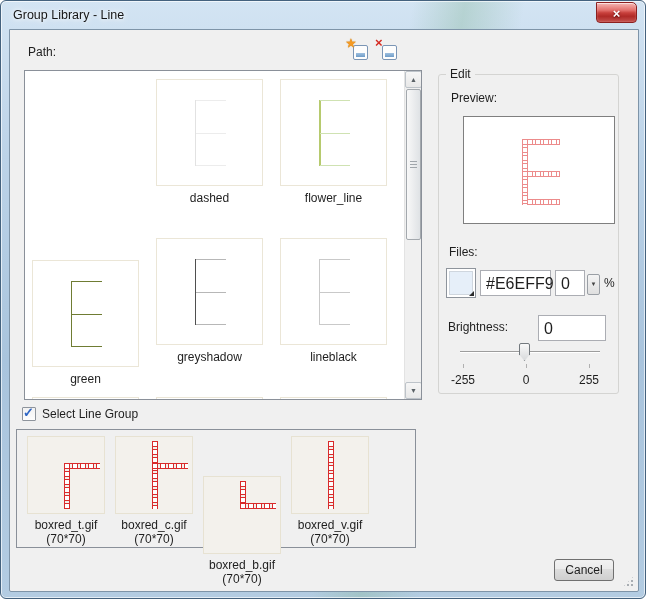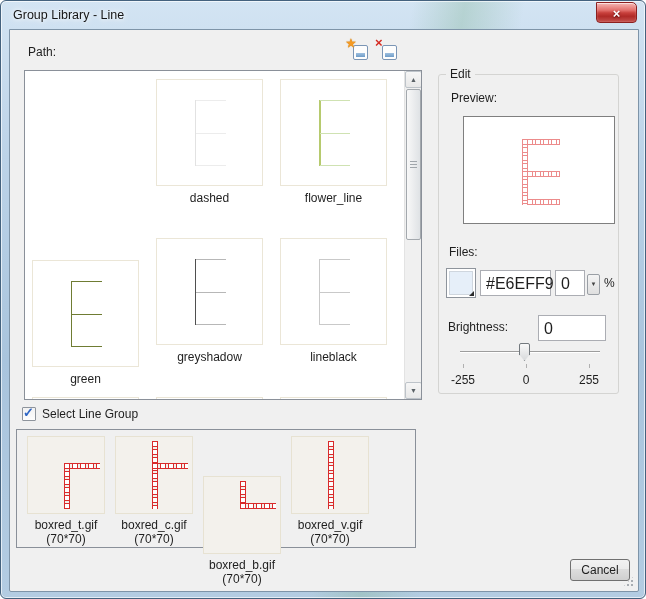--- a/index.html
+++ b/index.html
@@ -111,21 +111,21 @@
   .conn .sq-h { top:26px; left:36px; width:36px; }
   .conn.t .sq-v { top:26px; height:46px; }
   .conn.c .sq-v { top:4px;  height:68px; }
   .conn.b .sq-v { top:4px;  height:28px; }
   .conn.vv .sq-v { top:4px; height:68px; }
 
   
   .btn { position:absolute; top:529px; height:22px; border-radius:3px; text-align:center; font-size:12px; line-height:20px; cursor:pointer;
     background:linear-gradient(#f2f2f2,#ebebeb 45%,#dddddd 46%,#cfcfcf); }
   .btn.ok { left:451px; width:75px; border:1px solid #2c628b; box-shadow:0 0 0 2px #6ec1ec inset, 0 0 2px #8ed0f2; }
-  .btn.cancel { left:544px; width:60px; border:1px solid #707070;margin-left:16px; }
+  .btn.cancel { left:544px; width:60px; border:1px solid #707070; }
   .grip { position:absolute; right:3px; bottom:3px; width:13px; height:13px;
     background-image:radial-gradient(circle at 2px 2px, #a8adb2 1.3px, transparent 1.5px); background-size:4px 4px;
     clip-path:polygon(100% 0, 100% 100%, 0 100%); }
 </style>
 </head>
 <body>
 
 <div class="dialog">
   <div class="titlebar">
     <span class="title">Group Library - Line</span>

